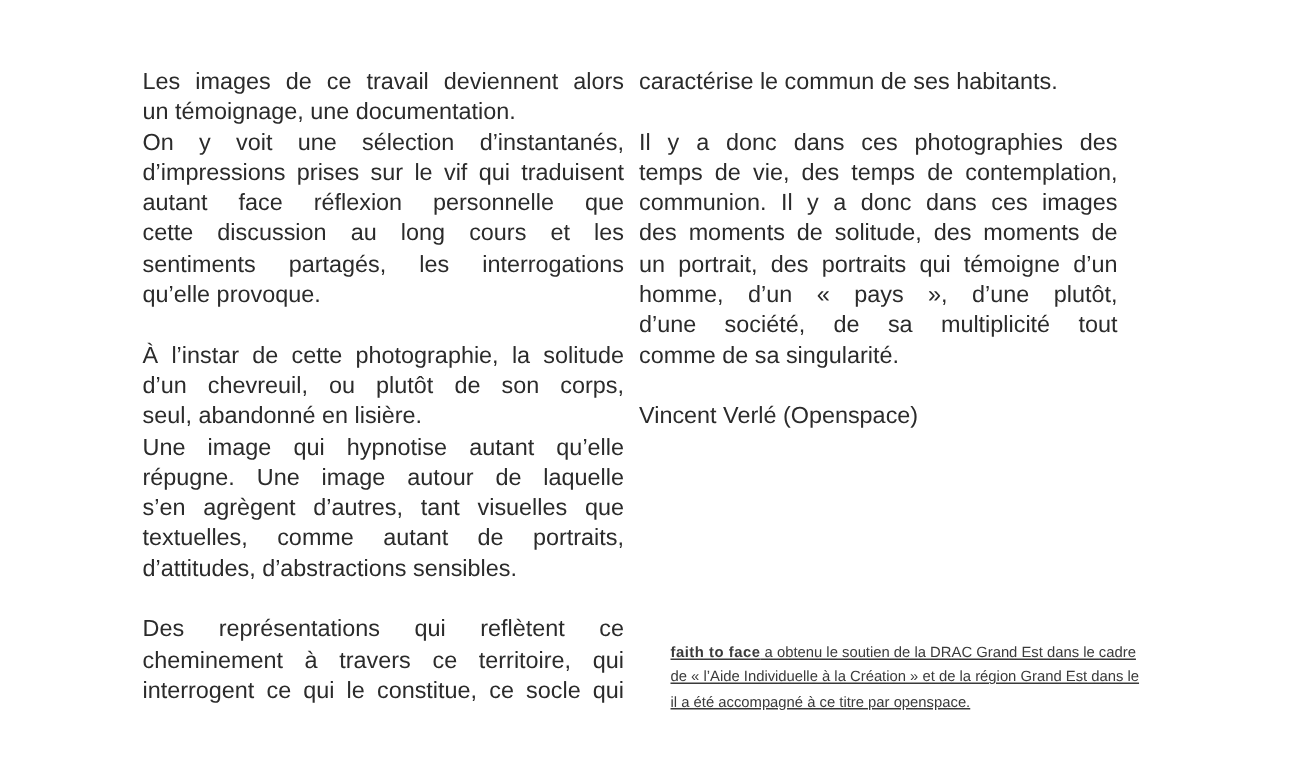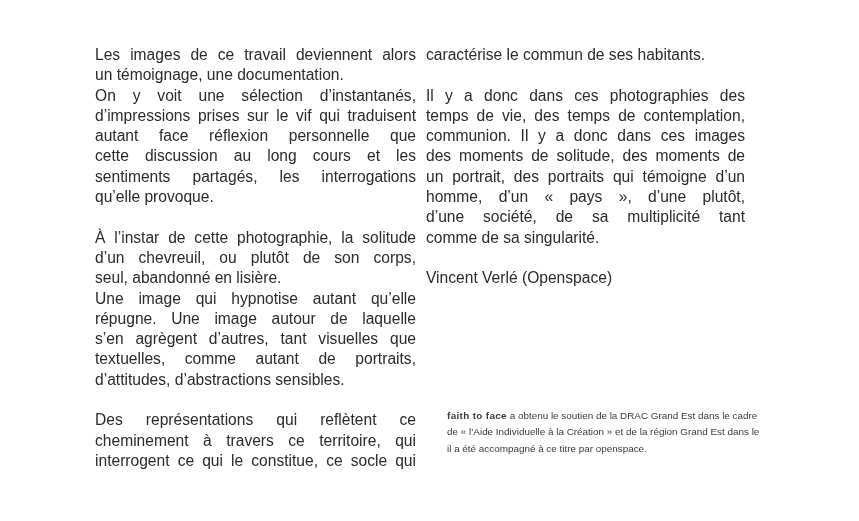--- a/index.html
+++ b/index.html
@@ -57,26 +57,27 @@
   }
 
   .gap {
     height: 20.3px;
   }
 
   
   .credits {
     position: absolute;
     left: 447px;
-    top: 408px;
+    top: 428px;
     width: 325px;
     font-size: 9.9px;
     line-height: 16.3px;
     color: #3a3a3a;
     text-align: left;
+    text-decoration: underline;
   }
   .credits .cl {
     display: block;
     white-space: nowrap;
   }
   .credits .brand {
     font-weight: bold;
     letter-spacing: 0.35px;
   }
 </style>
@@ -129,21 +130,21 @@
 
     <div class="gap"></div>
 
     <div class="para">
       <span class="ln">Il y a donc dans ces photographies des</span>
       <span class="ln">temps de vie, des temps de contemplation,</span>
       <span class="ln">communion. Il y a donc dans ces images</span>
       <span class="ln">des moments de solitude, des moments de</span>
       <span class="ln">un portrait, des portraits qui témoigne d’un</span>
       <span class="ln">homme, d’un « pays », d’une plutôt,</span>
-      <span class="ln">d’une société, de sa multiplicité tant</span>
+      <span class="ln">d’une société, de sa multiplicité tout</span>
       <span class="ln last">comme de sa singularité.</span>
     </div>
 
     <div class="gap"></div>
 
     <div class="para">
       <span class="ln last">Vincent Verlé (Openspace)</span>
     </div>
 
   </div>

